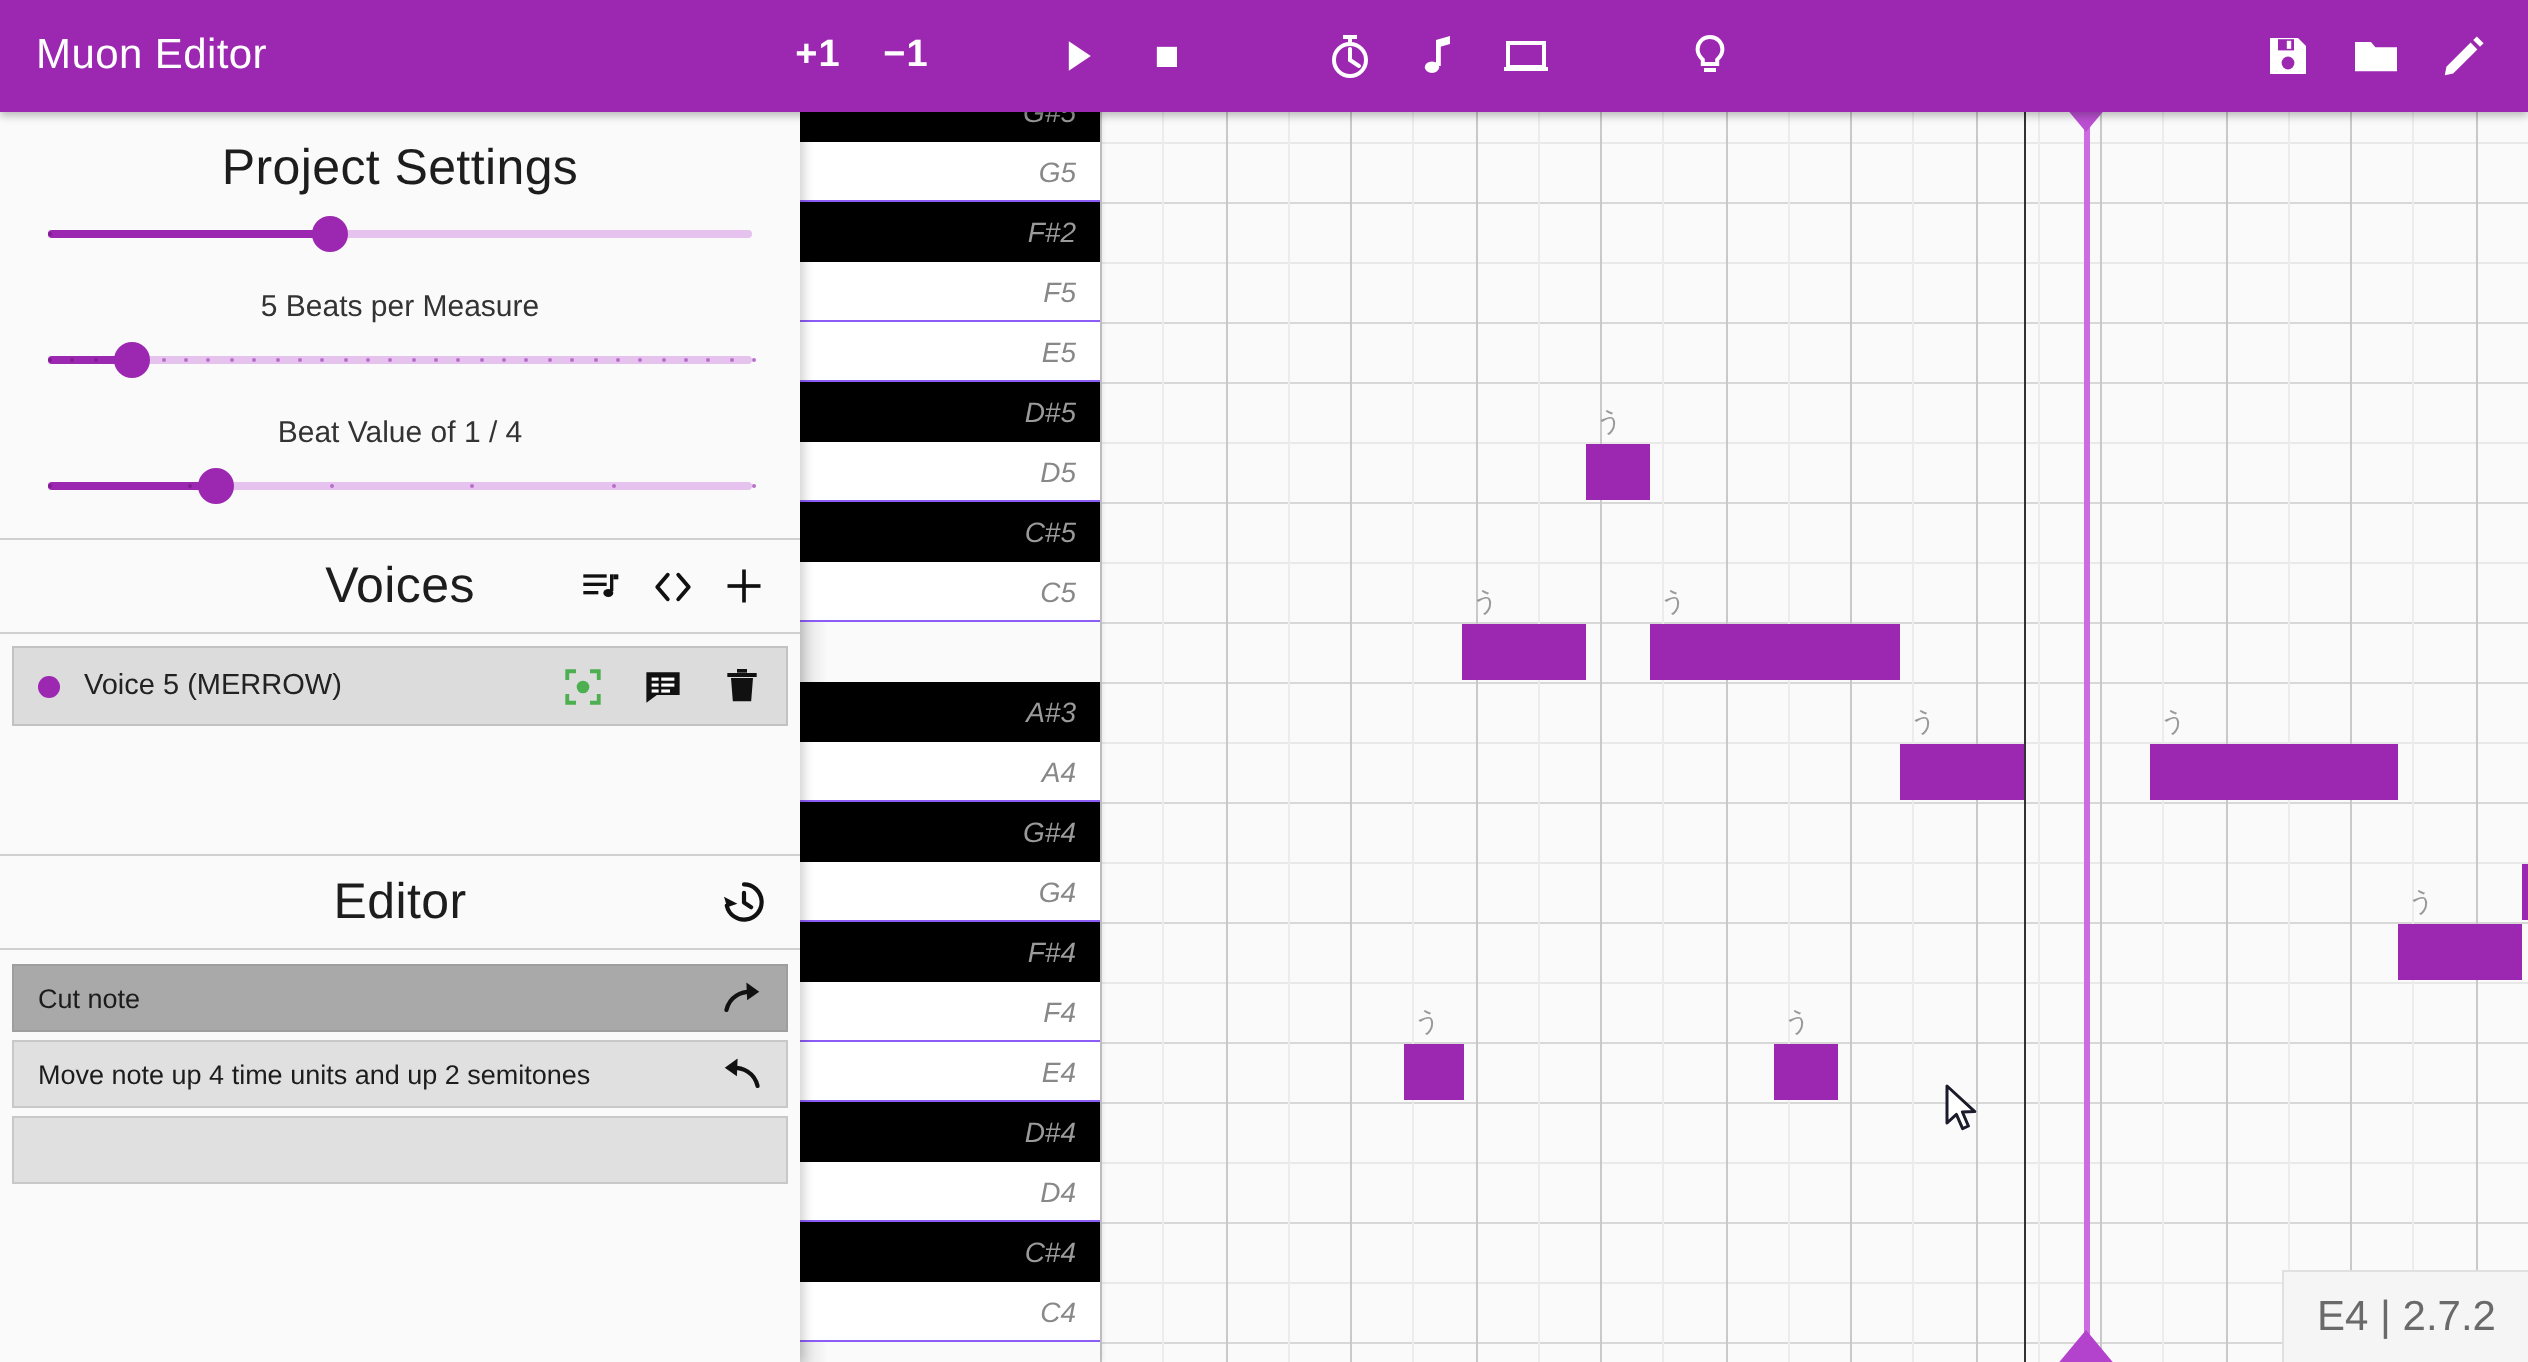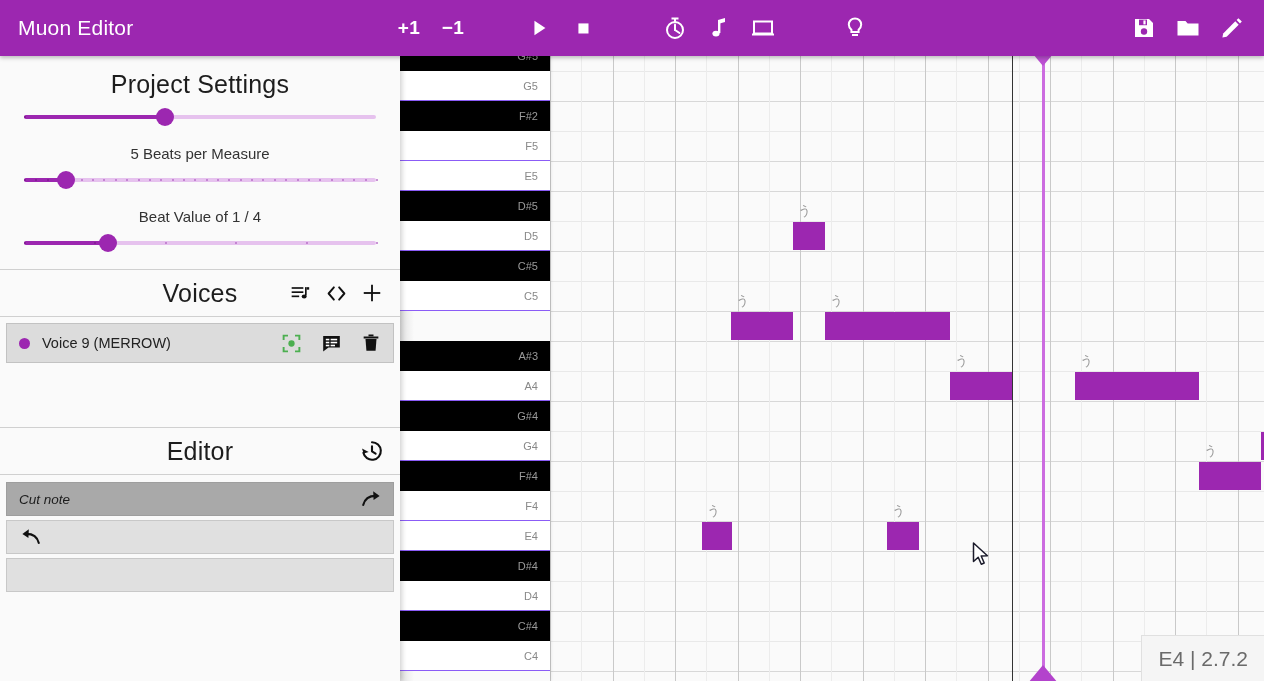--- a/index.html
+++ b/index.html
@@ -100,40 +100,39 @@
   .voice-dot { width: 11px; height: 11px; border-radius: 50%; background: #9c27b0; flex: 0 0 auto; }
   .voice-name { font-size: 14.5px; color: #222; margin-left: 12px; flex: 1 1 auto; }
   .voice-icons { display: flex; align-items: center; gap: 16px; }
 
   
   .actions-body { padding-top: 3px; }
   .action-row {
     margin: 4px 6px; height: 34px; display: flex; align-items: center;
     padding: 0 10px 0 12px; border: 1px solid #c8c8c8; cursor: pointer;
     background: #e0e0e0;
-    font-style: italic;
   }
   .action-row.current { background: #a9a9a9; border-color: #9e9e9e; }
   .action-row.ghost { background: #e0e0e0; }
   .action-text { font-size: 13.5px; color: #1c1c1c; flex: 1 1 auto; }
 
   
   .roll {
     position: absolute; left: 400px; top: 56px; width: 864px; height: 625px;
     background: #fafafa; overflow: hidden;
   }
   .keys {
     position: absolute; left: 0; top: 0; width: 150px; height: 100%;
     z-index: 12;
     box-shadow: 1px 0 3px rgba(0,0,0,.10);
   }
   .key {
     position: absolute; left: 0; width: 150px; height: 30px;
     display: flex; align-items: center; justify-content: flex-end;
-    padding-right: 12px; font-size: 11px; cursor: pointer;
+    padding-right: 12px; font-size: 14px; cursor: pointer; font-style: italic;
   }
   .key.white { background: #ffffff; color: #888; border-bottom: 1px solid #8b5cf6; }
   .key.black { background: #000000; color: #9a9a9a; }
 
   .grid {
     position: absolute; left: 150px; top: 0; right: 0; height: 100%;
     background: #fafafa; overflow: hidden;
   }
   .rowline { position: absolute; left: 0; right: 0; height: 1px; background: #e9e9e9; }
   .rowline.strong { background: #d8d8d8; }
@@ -354,21 +353,21 @@
             <rect x="3" y="11" width="18" height="2" fill="#111"></rect>
           </svg>
         </div>
       </div>
     </div>
     <div class="panel-sep"></div>
 
     <div class="voices-body">
       <div class="voice-row">
         <div class="voice-dot"></div>
-        <div class="voice-name">Voice 9 (MERROW)</div>
+        <div class="voice-name">Voice 5 (MERROW)</div>
         <div class="voice-icons">
           <div class="icon-btn">
             <svg width="21" height="21" viewBox="0 0 24 24">
               <path d="M3 8 V3 H8" fill="none" stroke="#4caf50" stroke-width="2.2"></path>
               <path d="M16 3 H21 V8" fill="none" stroke="#4caf50" stroke-width="2.2"></path>
               <path d="M21 16 V21 H16" fill="none" stroke="#4caf50" stroke-width="2.2"></path>
               <path d="M8 21 H3 V16" fill="none" stroke="#4caf50" stroke-width="2.2"></path>
               <circle cx="12" cy="12" r="3.6" fill="#4caf50"></circle>
             </svg>
           </div>
@@ -414,20 +413,21 @@
       <div class="action-row current">
         <div class="action-text">Cut note</div>
         <div class="icon-btn">
           <svg width="22" height="22" viewBox="0 0 24 24">
             <path d="M3.5 18.5 C5.2 11.5 11 8.2 18.5 8.6" fill="none" stroke="#111" stroke-width="2.3" stroke-linecap="round"></path>
             <path d="M14.4 3.6 L21.4 8.6 L14.8 13.2 Z" fill="#111"></path>
           </svg>
         </div>
       </div>
       <div class="action-row">
+        <div class="action-text">Move note up 4 time units and up 2 semitones</div>
         <div class="icon-btn">
           <svg width="22" height="22" viewBox="0 0 24 24">
             <path d="M20.5 18.5 C18.8 11.5 13 8.2 5.5 8.6" fill="none" stroke="#111" stroke-width="2.3" stroke-linecap="round"></path>
             <path d="M9.6 3.6 L2.6 8.6 L9.2 13.2 Z" fill="#111"></path>
           </svg>
         </div>
       </div>
       <div class="action-row ghost">
         <div class="action-text"></div>
       </div>

